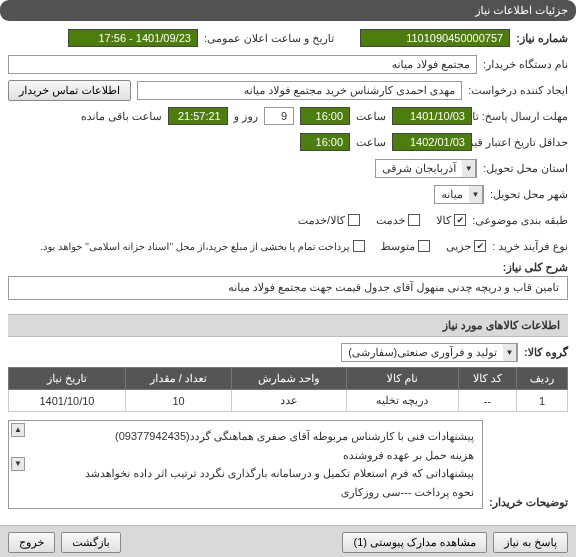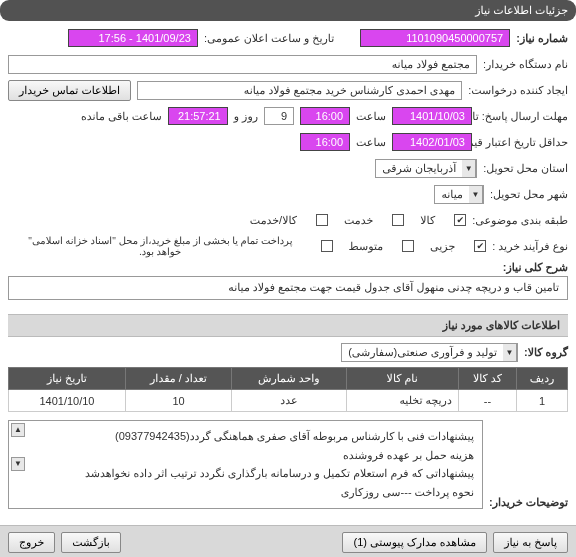--- a/index.html
+++ b/index.html
@@ -44,38 +44,38 @@
   .field {
     background: #fff;
     border: 1px solid #999;
     padding: 2px 6px;
     min-height: 18px;
     font-size: 11px;
     display: inline-flex;
     align-items: center;
   }
   .field.dark {
-    background: #d946ef;
+    background: #4d7c0f;
     color: #fff;
     border: 1px solid #444;
   }
   .field.wide { flex: 1; }
   .btn {
     background: linear-gradient(#f8f8f8,#e0e0e0);
     border: 1px solid #888;
     border-radius: 2px;
     padding: 3px 10px;
     font-size: 11px;
     cursor: pointer;
     font-family: inherit;
   }
   .check-group {
     display: inline-flex;
     align-items: center;
-    gap: 19px;
+    gap: 3px;
     margin-left: 10px;
     text-align: center;
   }
   .checkbox {
     width: 12px;
     height: 12px;
     border: 1px solid #555;
     background: #fff;
     display: inline-flex;
     align-items: center;
@@ -294,21 +294,21 @@
           <th>نام کالا</th>
           <th>واحد شمارش</th>
           <th>تعداد / مقدار</th>
           <th>تاریخ نیاز</th>
         </tr>
       </thead>
       <tbody>
         <tr>
           <td>1</td>
           <td>--</td>
-          <td style="text-align:right">دریچه تخلیه</td>
+          <td style="">دریچه تخلیه</td>
           <td>عدد</td>
           <td>10</td>
           <td>1401/10/10</td>
         </tr>
       </tbody>
     </table>
 
     <div class="row" style="margin-top:4px;align-items:flex-end">
       <span class="label bold">توضیحات خریدار:</span>
       <div class="notes-box wide" style="flex:1">

